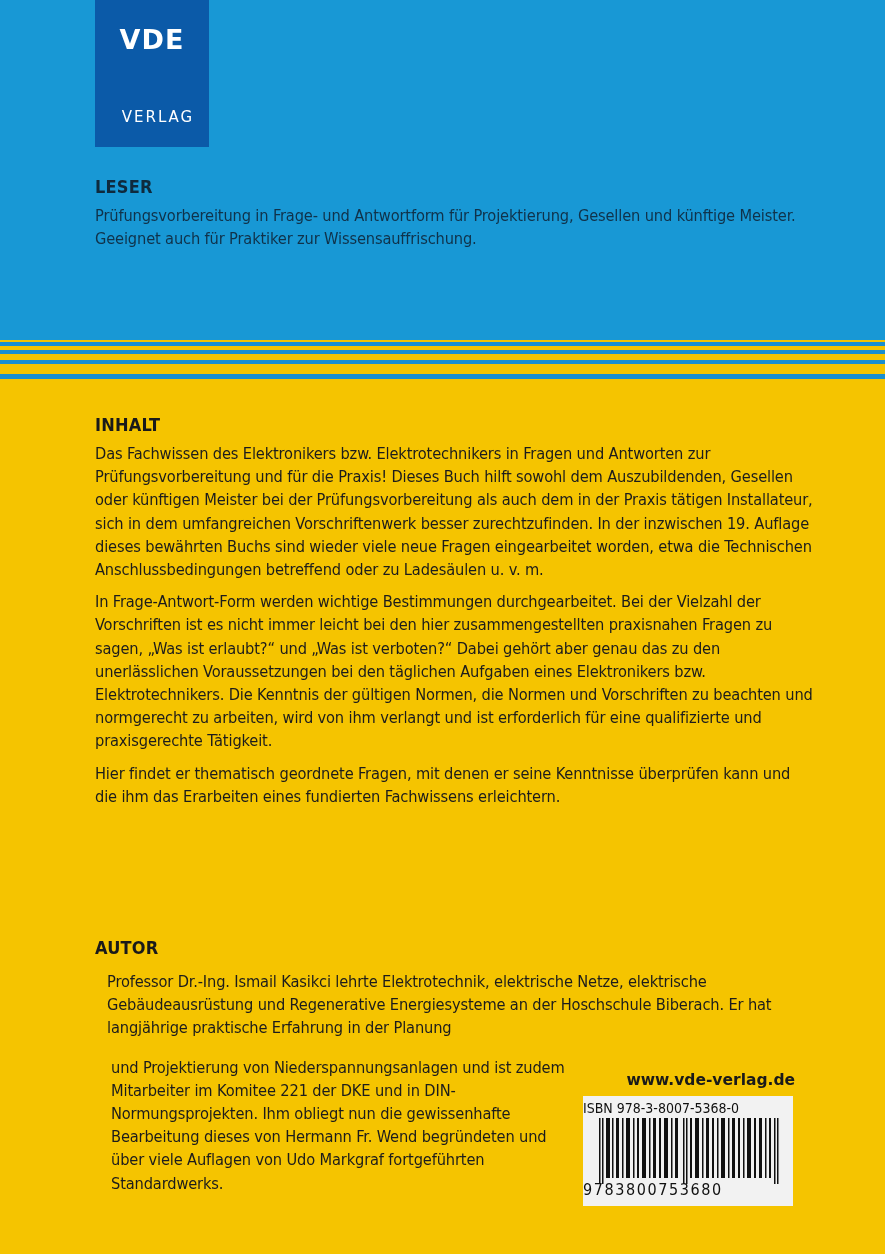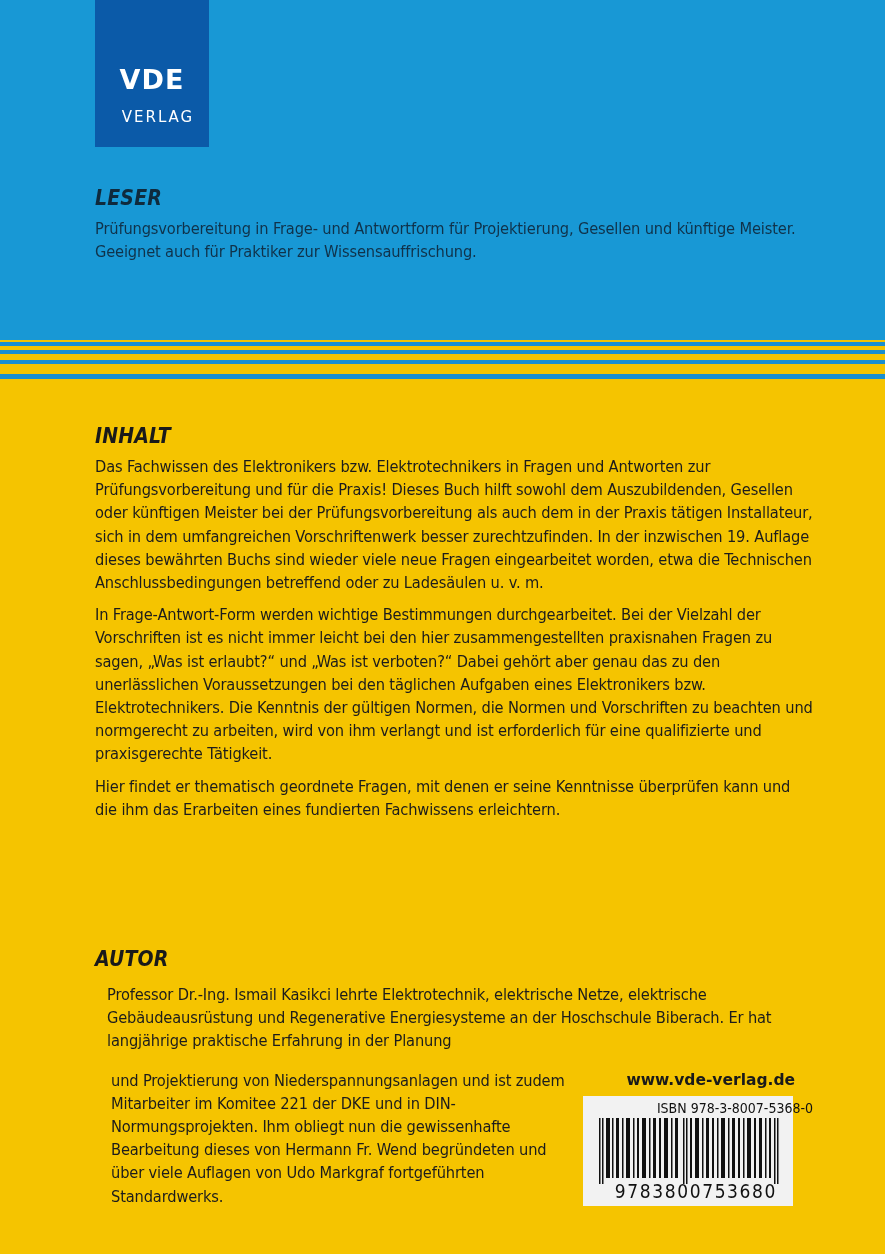--- a/index.html
+++ b/index.html
@@ -11,55 +11,55 @@
   }
   .top-band { position:absolute; left:0; top:0; width:885px; height:340px; background:#1898d5; }
   .stripe { position:absolute; left:0; width:885px; }
   .logo {
     position:absolute; left:95px; top:0; width:114px; height:147px;
     background:#0b5aa8; box-sizing:border-box;
   }
   .logo-vde {
     position:absolute; left:0; top:24px; width:114px; text-align:center;
     font-family:"DejaVu Sans", sans-serif; font-weight:bold; font-size:27px;
-    color:#ffffff; letter-spacing:1px;margin-top:40px;
+    color:#ffffff; letter-spacing:1px;
   }
   .logo-verlag {
     position:absolute; left:0; top:108px; width:126px; text-align:center;
     font-family:"DejaVu Sans", sans-serif; font-size:15px; color:#ffffff; letter-spacing:2px;
   }
   .section { position:absolute; left:95px; width:720px; }
   .heading {
     font-family:"DejaVu Sans Condensed","DejaVu Sans", sans-serif;
-    font-weight:bold; font-size:21px; letter-spacing:0.2px; color:#1a1a1a; margin:10px 0 7px 0;font-style:italic;
+    font-weight:bold; font-size:18px; letter-spacing:0.2px; color:#1a1a1a; margin:0 0 7px 0;
   }
   .para {
     font-family:"DejaVu Sans Condensed","DejaVu Sans", sans-serif;
     font-size:16.3px; line-height:23.2px; margin:0 0 9px 0; color:#1c1c1c;
     letter-spacing:-0.15px;
   }
   .leser .para { color:#10324a; }
   .leser .heading { color:#0f2a3d; }
   .author-para { width:468px; }
   .url {
     position:absolute; left:583px; top:1071px; width:212px; text-align:right;
     font-family:"DejaVu Sans", sans-serif; font-weight:bold; font-size:15.5px; color:#1a1a1a;
   }
   .barcode-box {
     position:absolute; left:583px; top:1096px; width:210px; height:110px;
     background:#f2f2f2;
   }
   .isbn {
-    position:absolute; left:0; top:4px; width:210px; text-align:right;
-    font-family:"DejaVu Sans Condensed","DejaVu Sans", sans-serif; font-size:14px; color:#111;margin-left:20px;
+    position:absolute; left:0; top:4px; width:210px; text-align:left;
+    font-family:"DejaVu Sans Condensed","DejaVu Sans", sans-serif; font-size:14px; color:#111;
   }
   .bars { position:absolute; left:14px; top:22px; width:184px; height:66px; }
   .ean {
-    position:absolute; left:0; top:84px; width:194px; text-align:right;
-    font-family:"DejaVu Sans Condensed","DejaVu Sans", sans-serif; font-size:19px; letter-spacing:1.6px; color:#111;
+    position:absolute; left:0; top:84px; width:194px; text-align:left;
+    font-family:"DejaVu Sans Condensed","DejaVu Sans", sans-serif; font-size:16px; letter-spacing:1.6px; color:#111;
   }
 </style>
 </head>
 <body>
 
 <div class="top-band"></div>
 
 <div class="stripe" style="top:340px;height:2px;background:#f5c400"></div>
 <div class="stripe" style="top:342px;height:4px;background:#1a8fd0"></div>
 <div class="stripe" style="top:346px;height:4px;background:#f5c400"></div>

